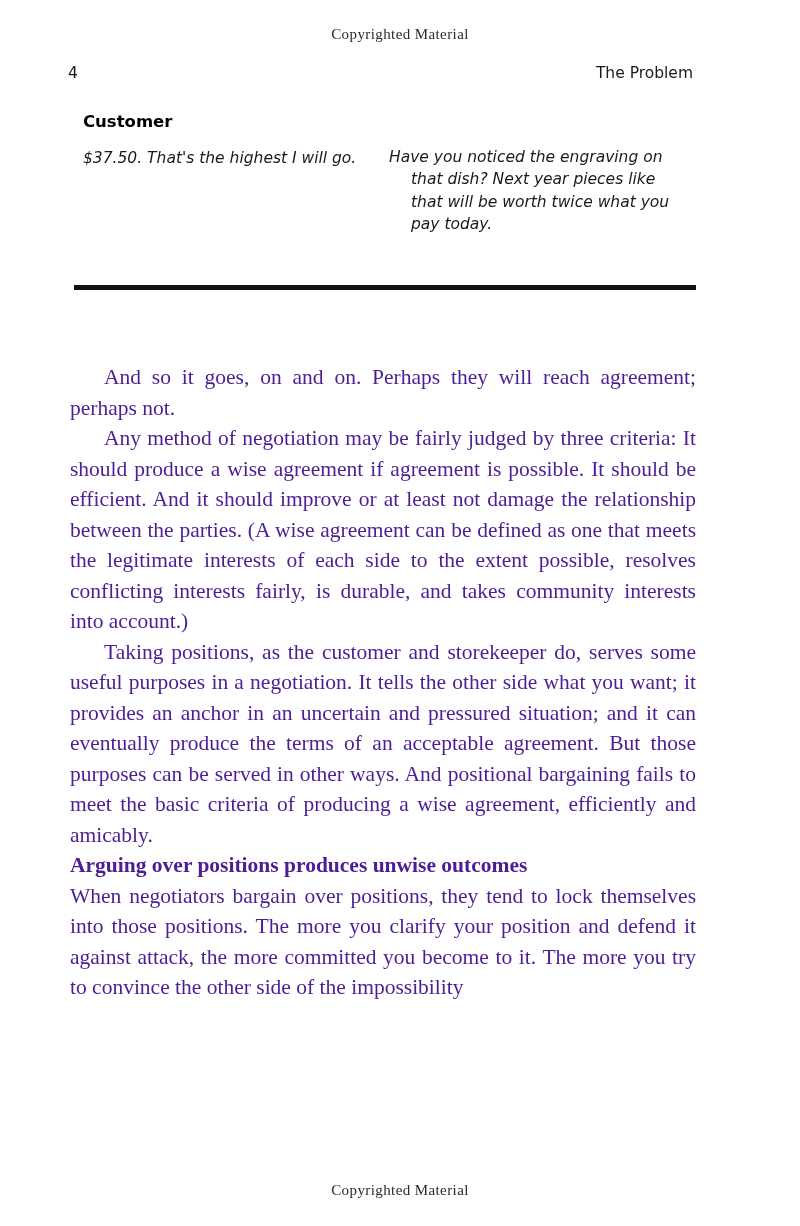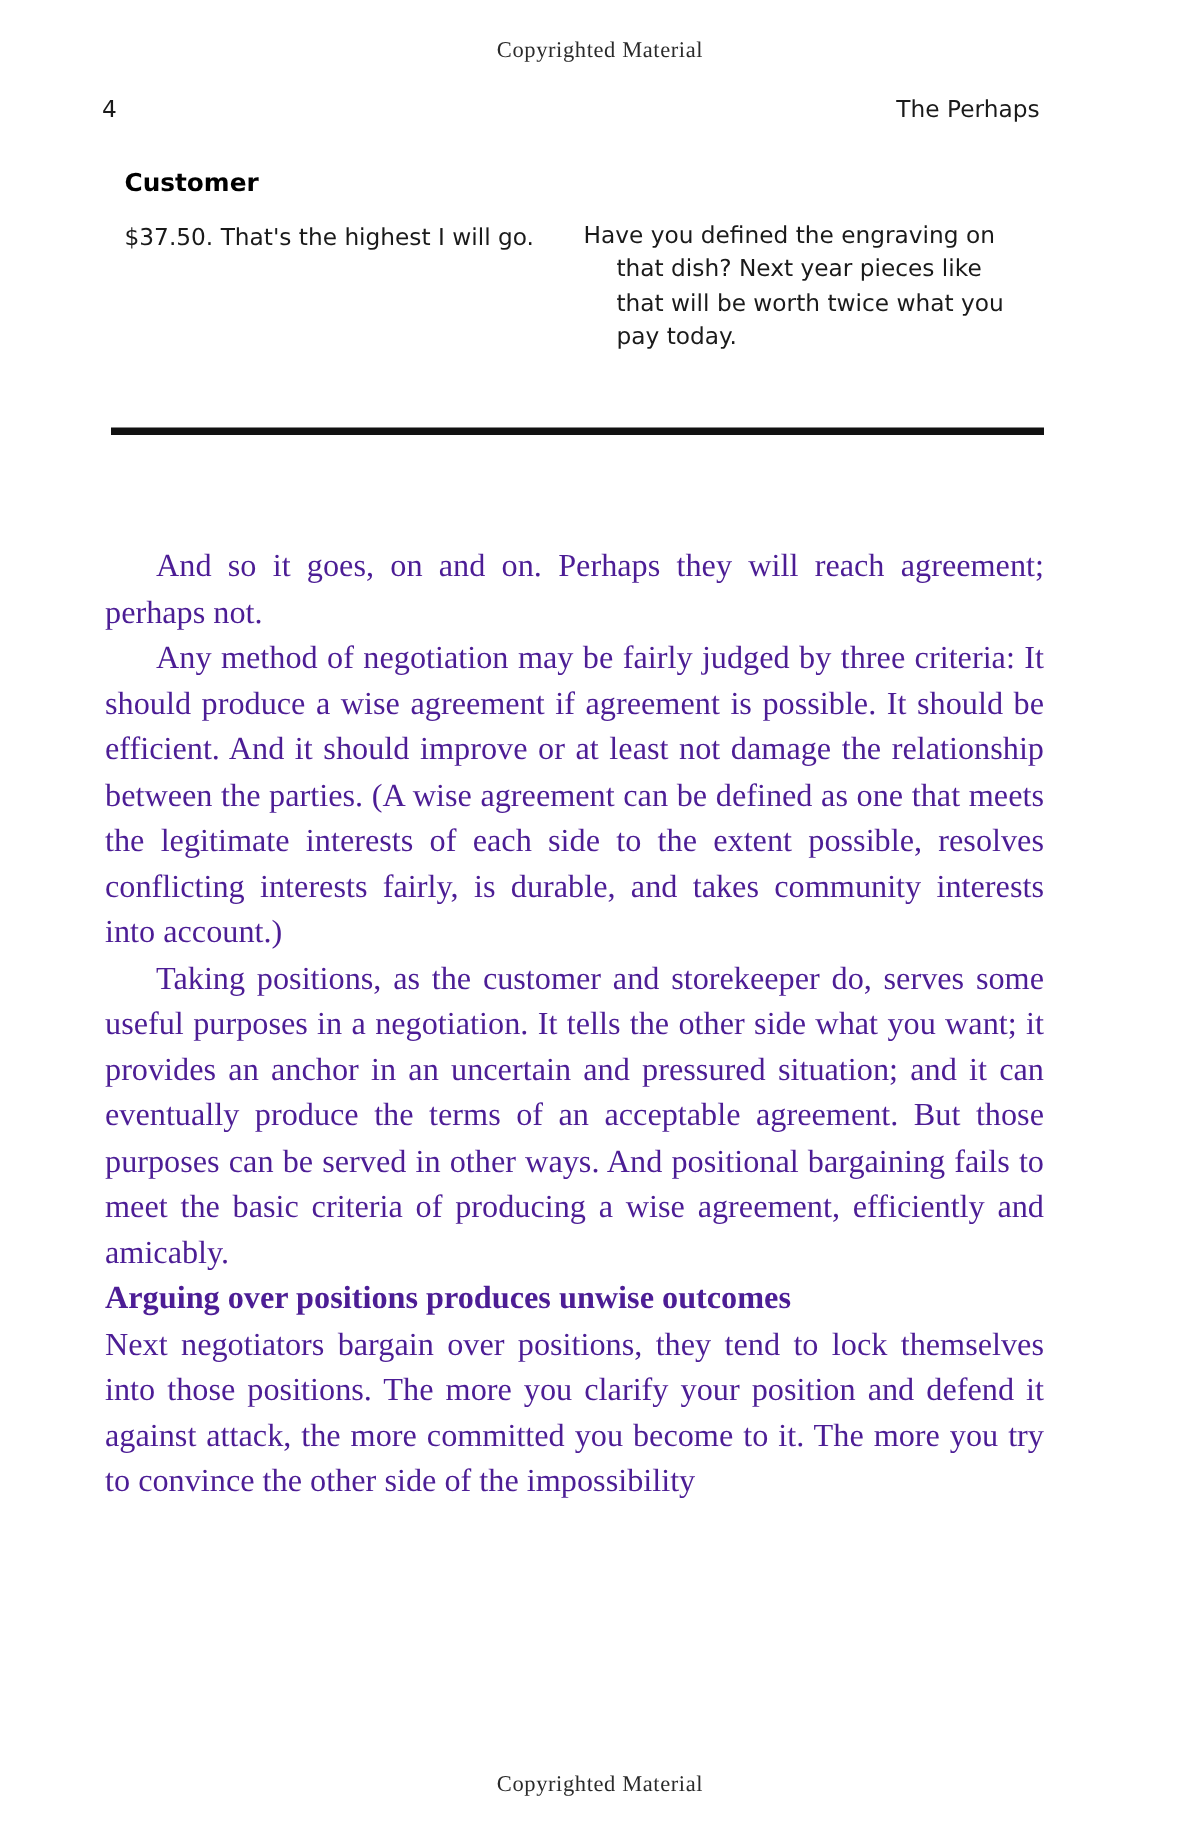--- a/index.html
+++ b/index.html
@@ -75,20 +75,21 @@
   }
   .col-head {
     font-family: "DejaVu Sans", sans-serif;
     font-weight: bold;
     font-size: 16.5px;
     color: #000;
     margin-bottom: 16px;
   }
   .speech {
     font-family: "DejaVu Sans", sans-serif;
+    font-style: italic;
     font-size: 15.5px;
     line-height: 1.45;
     color: #1a1a1a;
     padding-left: 22px;
     text-indent: -22px;
   }
   .speech.indent-top { margin-top: 0; }
   .col-right .speech { margin-top: 34px; }
 
   .rule {
@@ -134,40 +135,40 @@
 </style>
 </head>
 <body>
 
 <div class="page">
 
   <div class="watermark watermark-top">Copyrighted Material</div>
 
   <div class="running-head">
     <span class="folio">4</span>
-    <span class="head-title">The Perhaps</span>
+    <span class="head-title">The Problem</span>
   </div>
 
   <div class="dialogue">
     <div class="dialogue-row">
       <div class="col col-left">
         <div class="col-head">Customer</div>
         <div class="speech indent-top">$37.50. That's the highest I will go.</div>
       </div>
       <div class="col col-right">
-        <div class="speech">Have you defined the engraving on that dish? Next year pieces like that will be worth twice what you pay today.</div>
+        <div class="speech">Have you noticed the engraving on that dish? Next year pieces like that will be worth twice what you pay today.</div>
       </div>
     </div>
   </div>
 
   <div class="rule"></div>
 
   <div class="body-text">
     <p>And so it goes, on and on. Perhaps they will reach agreement; perhaps not.</p>
     <p>Any method of negotiation may be fairly judged by three criteria: It should produce a wise agreement if agreement is possible. It should be efficient. And it should improve or at least not damage the relationship between the parties. (A wise agreement can be defined as one that meets the legitimate interests of each side to the extent possible, resolves conflicting interests fairly, is durable, and takes community interests into account.)</p>
     <p>Taking positions, as the customer and storekeeper do, serves some useful purposes in a negotiation. It tells the other side what you want; it provides an anchor in an uncertain and pressured situation; and it can eventually produce the terms of an acceptable agreement. But those purposes can be served in other ways. And positional bargaining fails to meet the basic criteria of producing a wise agreement, efficiently and amicably.</p>
     <p class="section-heading no-indent">Arguing over positions produces unwise outcomes</p>
-    <p class="no-indent">Next negotiators bargain over positions, they tend to lock themselves into those positions. The more you clarify your position and defend it against attack, the more committed you become to it. The more you try to convince the other side of the impossibility</p>
+    <p class="no-indent">When negotiators bargain over positions, they tend to lock themselves into those positions. The more you clarify your position and defend it against attack, the more committed you become to it. The more you try to convince the other side of the impossibility</p>
   </div>
 
   <div class="watermark watermark-bottom">Copyrighted Material</div>
 
 </div>
 
 </body></html>

